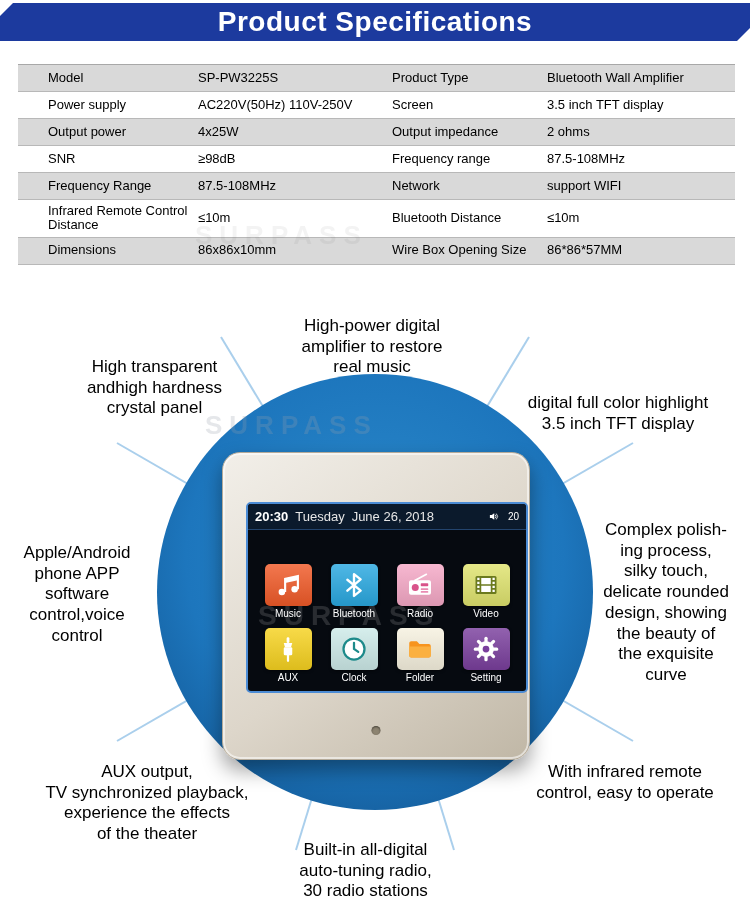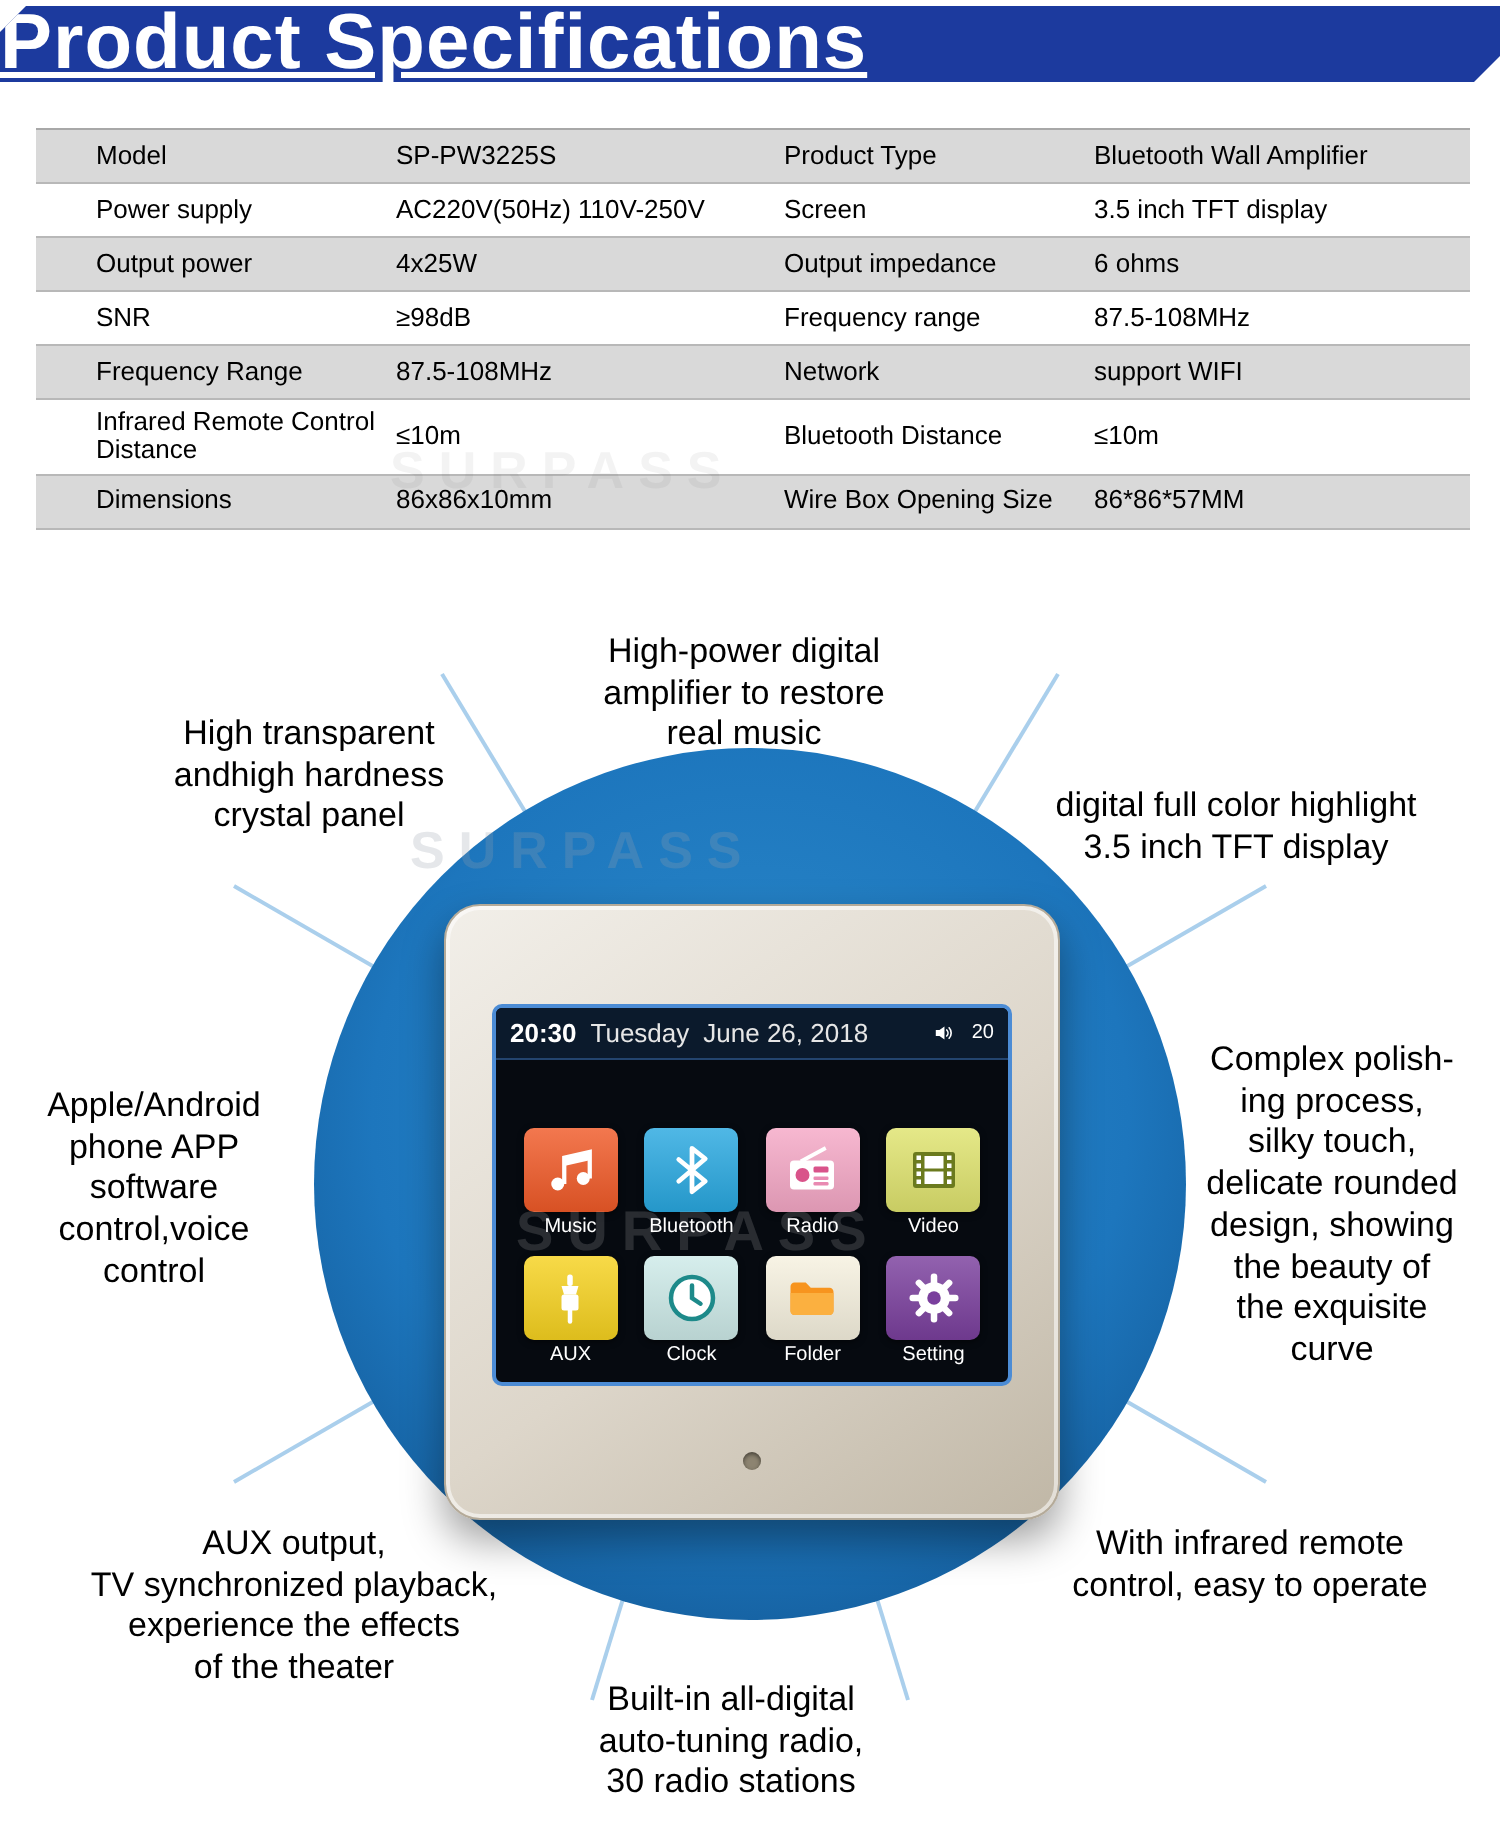--- a/index.html
+++ b/index.html
@@ -3,22 +3,22 @@
 <meta charset="utf-8">
 <style>
   html,body{margin:0;padding:0;}
   body{font-family:"Liberation Sans",sans-serif;background:#fff;}
   .page{position:relative;width:750px;height:919px;background:#fff;overflow:hidden;}
 
   
   .banner{position:absolute;left:0;top:3px;width:750px;height:38px;
     background:var(--banner,#1c3a9e);z-index:5;
     clip-path:polygon(13px 0,750px 0,750px 25px,737px 38px,0 38px,0 13px);}
-  .banner-title{width:100%;text-align:left;line-height:38px;color:#fff;
-    font-size:39px;font-weight:bold;letter-spacing:.5px;text-decoration:underline;}
+  .banner-title{width:100%;text-align:center;line-height:38px;color:#fff;
+    font-size:28px;font-weight:bold;letter-spacing:.5px;}
 
   
   .spec{position:absolute;left:18px;top:64px;width:717px;border-top:1px solid #a8a8a8;z-index:4;}
   .spec-row{display:grid;grid-template-columns:178px 194px 155px 1fr;
     border-bottom:1px solid #b8b8b8;min-height:26px;align-items:center;}
   .spec-row:nth-child(odd){background:var(--stripe,#d9d9d9);}
   .cell{padding:4px 6px 4px 2px;font-size:13px;color:#000;line-height:1.1;}
   .cell.c1{padding-left:30px;}
 
   
@@ -28,21 +28,21 @@
   .wm{position:absolute;font-weight:bold;letter-spacing:7px;pointer-events:none;}
   .wm-table{left:195px;top:220px;font-size:26px;color:rgba(80,80,80,.07);z-index:4;}
   .wm-1{left:205px;top:410px;font-size:26px;color:rgba(150,160,170,.25);z-index:2;}
   .wm-2{left:258px;top:600px;font-size:28px;color:rgba(255,255,255,.14);z-index:6;}
 
   
   .panel{position:absolute;left:222px;top:452px;width:306px;height:306px;z-index:5;
     border-radius:18px;border:1px solid #b4aa99;
     background:linear-gradient(145deg,#f2efe9 0%,#ddd6ca 55%,#c0b7a6 100%);
     box-shadow:0 10px 20px rgba(0,0,0,.38), inset 0 0 0 2px rgba(255,255,255,.55);}
-  .screen{position:absolute;left:23px;top:49px;width:260px;height:191px;box-sizing:border-box;
+  .screen{position:absolute;left:23px;top:49px;width:282px;height:191px;box-sizing:border-box;
     background:#060a10;border:2px solid #4c8cd5;border-radius:5px;overflow:hidden;
     display:flex;flex-direction:column;}
   .statusbar{height:25px;flex:0 0 25px;background:#0b1a2c;border-bottom:1px solid #23446e;
     display:flex;align-items:center;gap:7px;padding:0 7px;}
   .time{font-size:13px;font-weight:bold;color:#fff;}
   .day,.date{font-size:13px;color:#e6e6e6;}
   .sb-spacer{flex:1;}
   .spk-wrap svg{width:13px;height:13px;display:block;}
   .vol{font-size:10px;color:#fff;}
   .apps{flex:1;display:grid;grid-template-columns:repeat(4,1fr);grid-template-rows:repeat(2,1fr);
@@ -90,21 +90,21 @@
     <div class="cell c1 label">Power supply</div>
     <div class="cell value">AC220V(50Hz) 110V-250V</div>
     <div class="cell label">Screen</div>
     <div class="cell value">3.5 inch TFT display</div>
   </div>
 
   <div class="spec-row">
     <div class="cell c1 label">Output power</div>
     <div class="cell value">4x25W</div>
     <div class="cell label">Output impedance</div>
-    <div class="cell value">6 ohms</div>
+    <div class="cell value">2 ohms</div>
   </div>
 
   <div class="spec-row">
     <div class="cell c1 label">SNR</div>
     <div class="cell value">≥98dB</div>
     <div class="cell label">Frequency range</div>
     <div class="cell value">87.5-108MHz</div>
   </div>
 
   <div class="spec-row">

